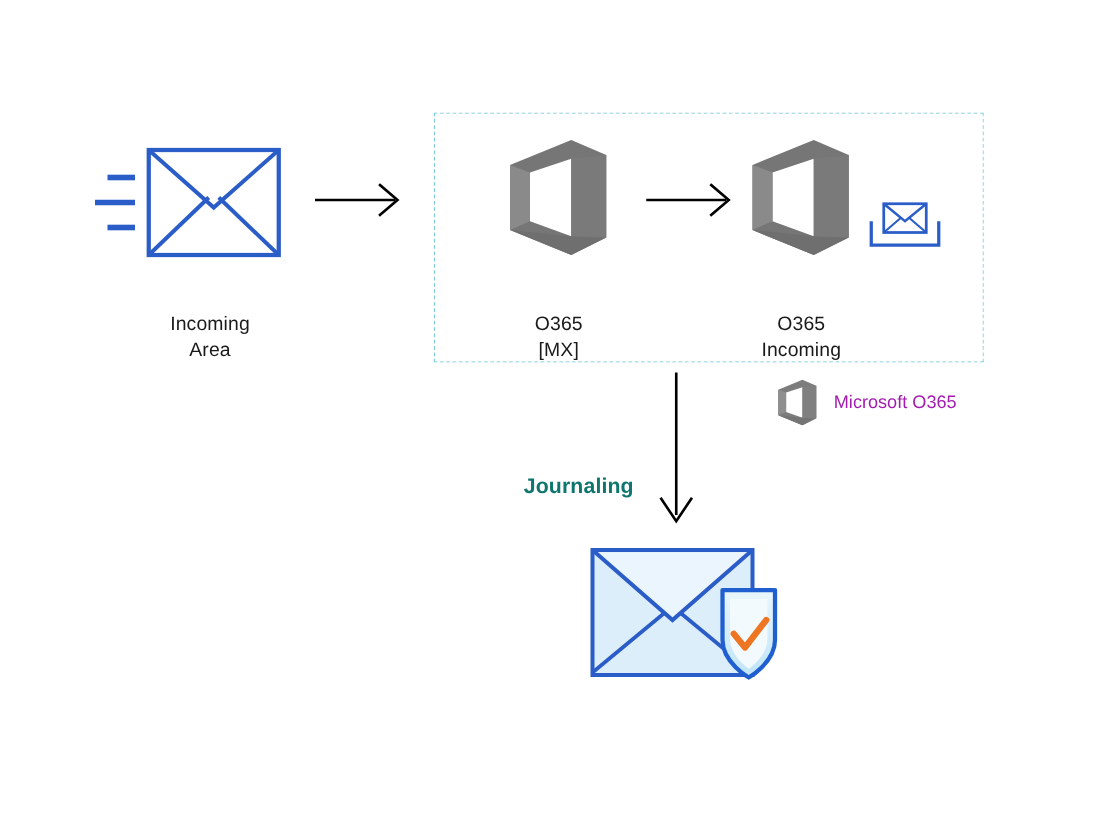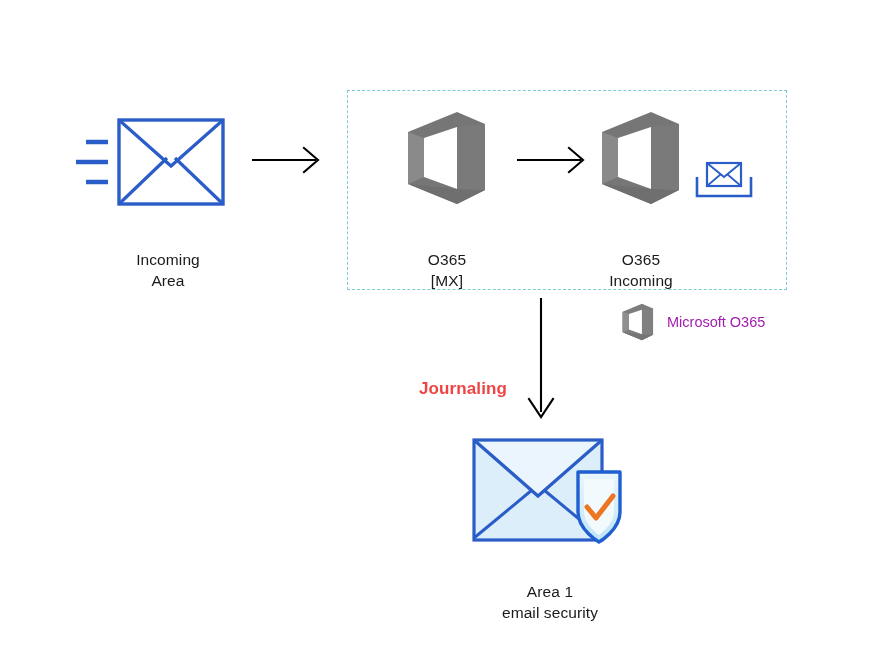--- a/index.html
+++ b/index.html
@@ -25,21 +25,21 @@
     text-align: center;
     color: #1a1a1a;
     font-size: 15.5px;
     line-height: 21px;
     font-family: "Liberation Sans", sans-serif;
     white-space: pre;
     letter-spacing: 0.1px;
     margin-top: 23px;
   }
   .label-blue {
-    color: #ef4444;
+    color: #0f766e;
     font-weight: bold;
     font-size: 17px;
   }
   .legend-label {
     position: absolute;
     color: #a21caf;
     font-size: 14.5px;
     font-family: "Liberation Sans", sans-serif;
     white-space: pre;
   }
@@ -164,15 +164,14 @@
 
       <line x1="6" y1="106" x2="64" y2="58" stroke="#2B5DC8" stroke-width="3"></line>
       <line x1="134" y1="106" x2="76" y2="58" stroke="#2B5DC8" stroke-width="3"></line>
 
       <path d="M110 40 L152 40 L152 80 C152 98 131 110 131 110 C131 110 110 98 110 80 Z" fill="url(#shieldGrad)" stroke="#1F5FD0" stroke-width="3.4" stroke-linejoin="round"></path>
       <path d="M116 47 L146 47 L146 79 C146 93 131 103 131 103 C131 103 116 93 116 79 Z" fill="#f2fafe" stroke="none"></path>
 
       <polyline points="119,75 128,86 145,64" fill="none" stroke="#EE7623" stroke-width="5" stroke-linecap="round" stroke-linejoin="round"></polyline>
     </svg>
   </div>
-  <div class="label" style="left:470px; top:558px; width:160px;"><span>Area 1</span><br><span>email security</span></div>
 
 </div>
 
 </body></html>

